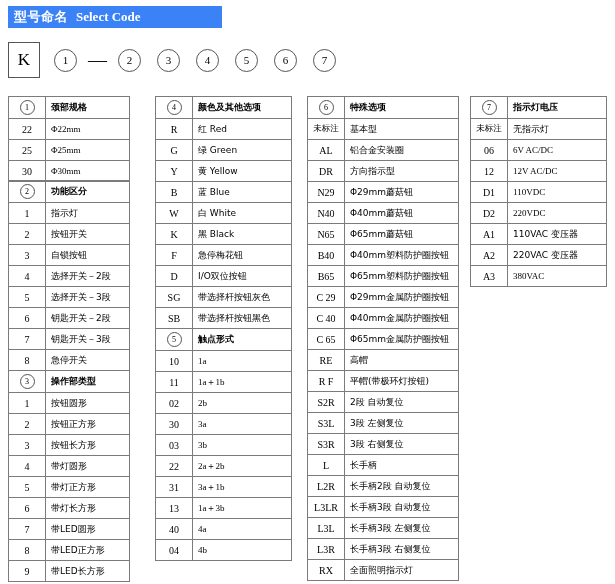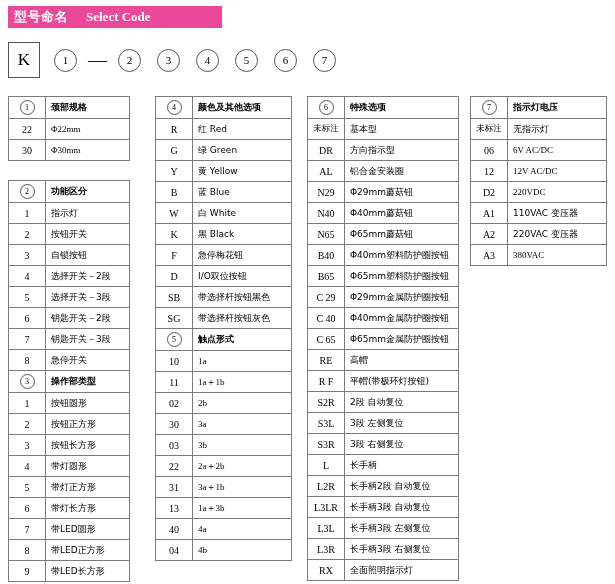--- a/index.html
+++ b/index.html
@@ -16,36 +16,36 @@
     overflow: hidden;
   }
 
   
   .title-bar {
     position: absolute;
     left: 8px;
     top: 6px;
     width: 214px;
     height: 22px;
-    background: #ec4899;
+    background: #3b82f6;
     color: #fff;
     display: flex;
     align-items: center;
     padding-left: 6px;
     box-sizing: border-box;
   }
   .title-bar .t-cn {
     font-size: 13px;
     font-weight: bold;
     letter-spacing: 0.5px;
   }
   .title-bar .t-en {
     font-size: 13px;
     font-weight: bold;
-    margin-left: 18px;
+    margin-left: 8px;
     font-family: "Liberation Serif", serif;
   }
 
   
   .formula {
     position: absolute;
     left: 8px;
     top: 40px;
     height: 40px;
     display: flex;
@@ -158,20 +158,24 @@
   <tbody>
       <tr class="hdr">
     <td class="code"><span class="numcirc">1</span></td>
     <td class="desc hdr-label">颈部规格</td>
   </tr>
   <tr>
         <td class="code">22</td>
         <td class="desc en">Φ22mm</td>
       </tr>
   <tr>
+        <td class="code">25</td>
+        <td class="desc en">Φ25mm</td>
+      </tr>
+  <tr>
         <td class="code">30</td>
         <td class="desc en">Φ30mm</td>
       </tr>
 </tbody>
   </table>
 
 <table class="tbl" style="left:8px; top:180px; width:122px;">
   <tbody>
       <tr class="hdr">
     <td class="code"><span class="numcirc">2</span></td>
@@ -289,27 +293,27 @@
       </tr>
   <tr>
         <td class="code">F</td>
         <td class="desc">急停梅花钮</td>
       </tr>
   <tr>
         <td class="code">D</td>
         <td class="desc">I/O双位按钮</td>
       </tr>
   <tr>
+        <td class="code">SG</td>
+        <td class="desc">带选择杆按钮灰色</td>
+      </tr>
+  <tr>
         <td class="code">SB</td>
         <td class="desc">带选择杆按钮黑色</td>
       </tr>
-  <tr>
-        <td class="code">SG</td>
-        <td class="desc">带选择杆按钮灰色</td>
-      </tr>
 </tbody>
   </table>
 
 <table class="tbl" style="left:155px; top:328px; width:137px;">
   <tbody>
       <tr class="hdr">
     <td class="code"><span class="numcirc">5</span></td>
     <td class="desc hdr-label">触点形式</td>
   </tr>
   <tr>
@@ -359,28 +363,28 @@
   <tbody>
       <tr class="hdr">
     <td class="code"><span class="numcirc">6</span></td>
     <td class="desc hdr-label">特殊选项</td>
   </tr>
   <tr>
         <td class="code cn">未标注</td>
         <td class="desc">基本型</td>
       </tr>
   <tr>
+        <td class="code">AL</td>
+        <td class="desc">铝合金安装圈</td>
+      </tr>
+  <tr>
         <td class="code">DR</td>
         <td class="desc">方向指示型</td>
       </tr>
   <tr>
-        <td class="code">AL</td>
-        <td class="desc">铝合金安装圈</td>
-      </tr>
-  <tr>
         <td class="code">N29</td>
         <td class="desc">Φ29mm蘑菇钮</td>
       </tr>
   <tr>
         <td class="code">N40</td>
         <td class="desc">Φ40mm蘑菇钮</td>
       </tr>
   <tr>
         <td class="code">N65</td>
         <td class="desc">Φ65mm蘑菇钮</td>
@@ -464,20 +468,24 @@
       </tr>
   <tr>
         <td class="code">06</td>
         <td class="desc en">6V AC/DC</td>
       </tr>
   <tr>
         <td class="code">12</td>
         <td class="desc en">12V AC/DC</td>
       </tr>
   <tr>
+        <td class="code">D1</td>
+        <td class="desc en">110VDC</td>
+      </tr>
+  <tr>
         <td class="code">D2</td>
         <td class="desc en">220VDC</td>
       </tr>
   <tr>
         <td class="code">A1</td>
         <td class="desc">110VAC 变压器</td>
       </tr>
   <tr>
         <td class="code">A2</td>
         <td class="desc">220VAC 变压器</td>

